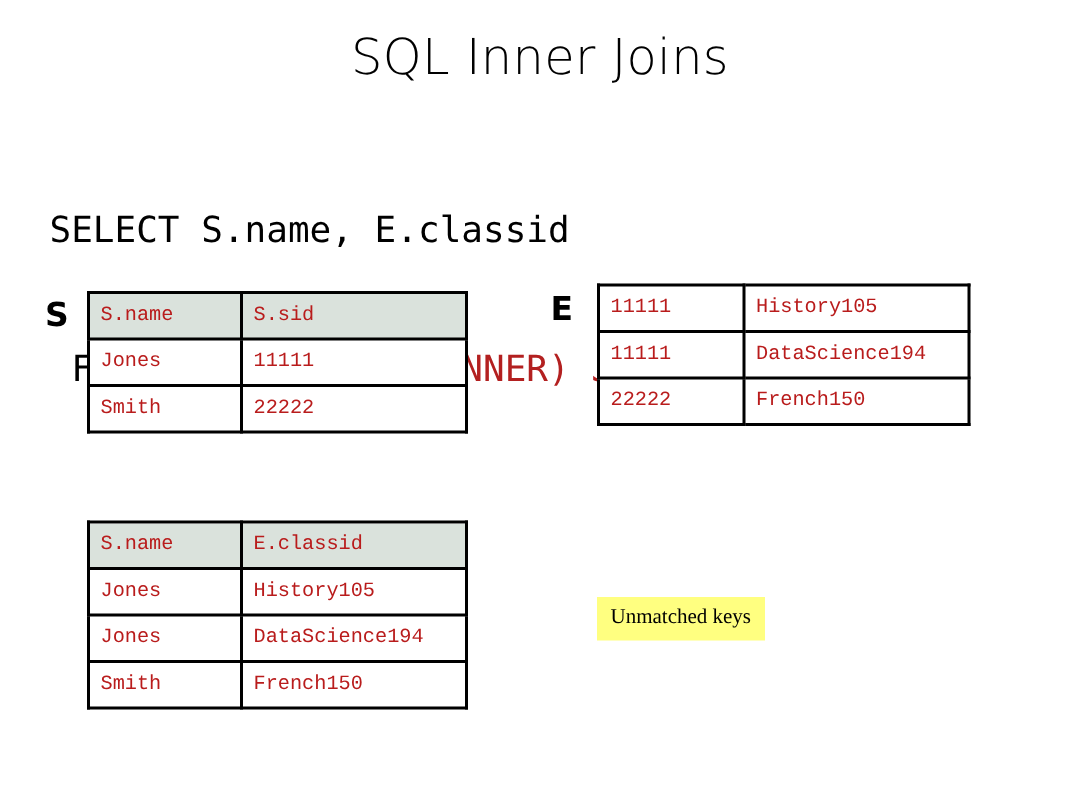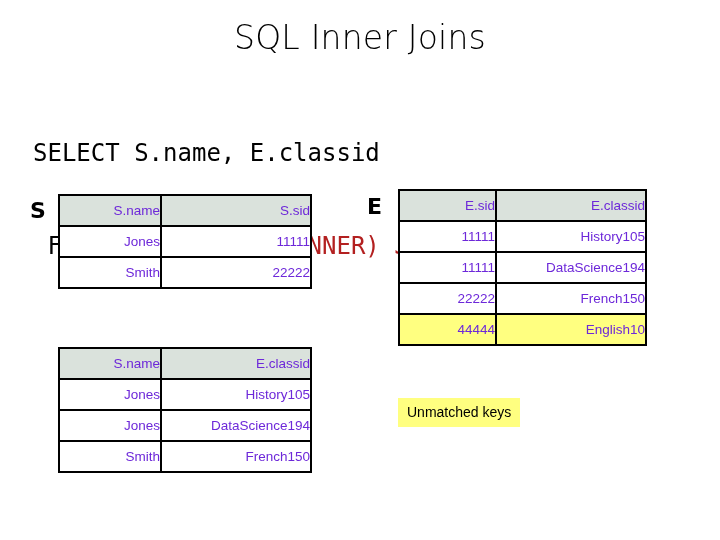--- a/index.html
+++ b/index.html
@@ -67,24 +67,23 @@
   }
   #label-s { left: 30px; top: 200px; }
   #label-e { left: 367px; top: 196px; }
 
   
   .data-table {
     position: absolute;
     border-collapse: collapse;
     table-layout: fixed;
     background: #ffffff;
-    font-family: Liberation Sans, sans-serif;
+    font-family: Liberation Mono, monospace;
     font-size: 13.5px;
-    color: #6d28d9;
-    text-align: right;
+    color: #b91c1c;
   }
   .data-table td {
     border: 2px solid #000000;
     padding: 0 0 0 7px;
     height: 29px;
     vertical-align: middle;
     line-height: 16px;
     overflow: hidden;
     white-space: nowrap;
   }
@@ -122,21 +121,21 @@
   #table-result col.c1 { width: 102px; }
   #table-result col.c2 { width: 150px; }
 
   
   .callout {
     position: absolute;
     left: 398px;
     top: 398px;
     padding: 5px 9px 6px 9px;
     background: #ffff80;
-    font-family: Liberation Sans, sans-serif;
+    font-family: Liberation Serif, serif;
     font-size: 14px;
     line-height: 18px;
     color: #000000;
     white-space: nowrap;
   }
 </style>
 </head>
 <body>
 
 <div class="slide">
@@ -172,39 +171,31 @@
   </table>
 
   <div class="table-label" id="label-e">E</div>
 
   <table class="data-table" id="table-e">
     <colgroup>
         <col class="c1">
         <col class="c2">
       </colgroup>
     <tbody>
-      <tr class="hdr">
-        <td>E.sid</td>
-        <td>E.classid</td>
-      </tr>
       <tr>
         <td>11111</td>
         <td>History105</td>
       </tr>
       <tr>
         <td>11111</td>
         <td>DataScience194</td>
       </tr>
       <tr>
         <td>22222</td>
         <td>French150</td>
-      </tr>
-      <tr class="hl">
-        <td>44444</td>
-        <td>English10</td>
       </tr>
     </tbody>
   </table>
 
   <table class="data-table" id="table-result">
     <colgroup>
         <col class="c1">
         <col class="c2">
       </colgroup>
     <tbody>

